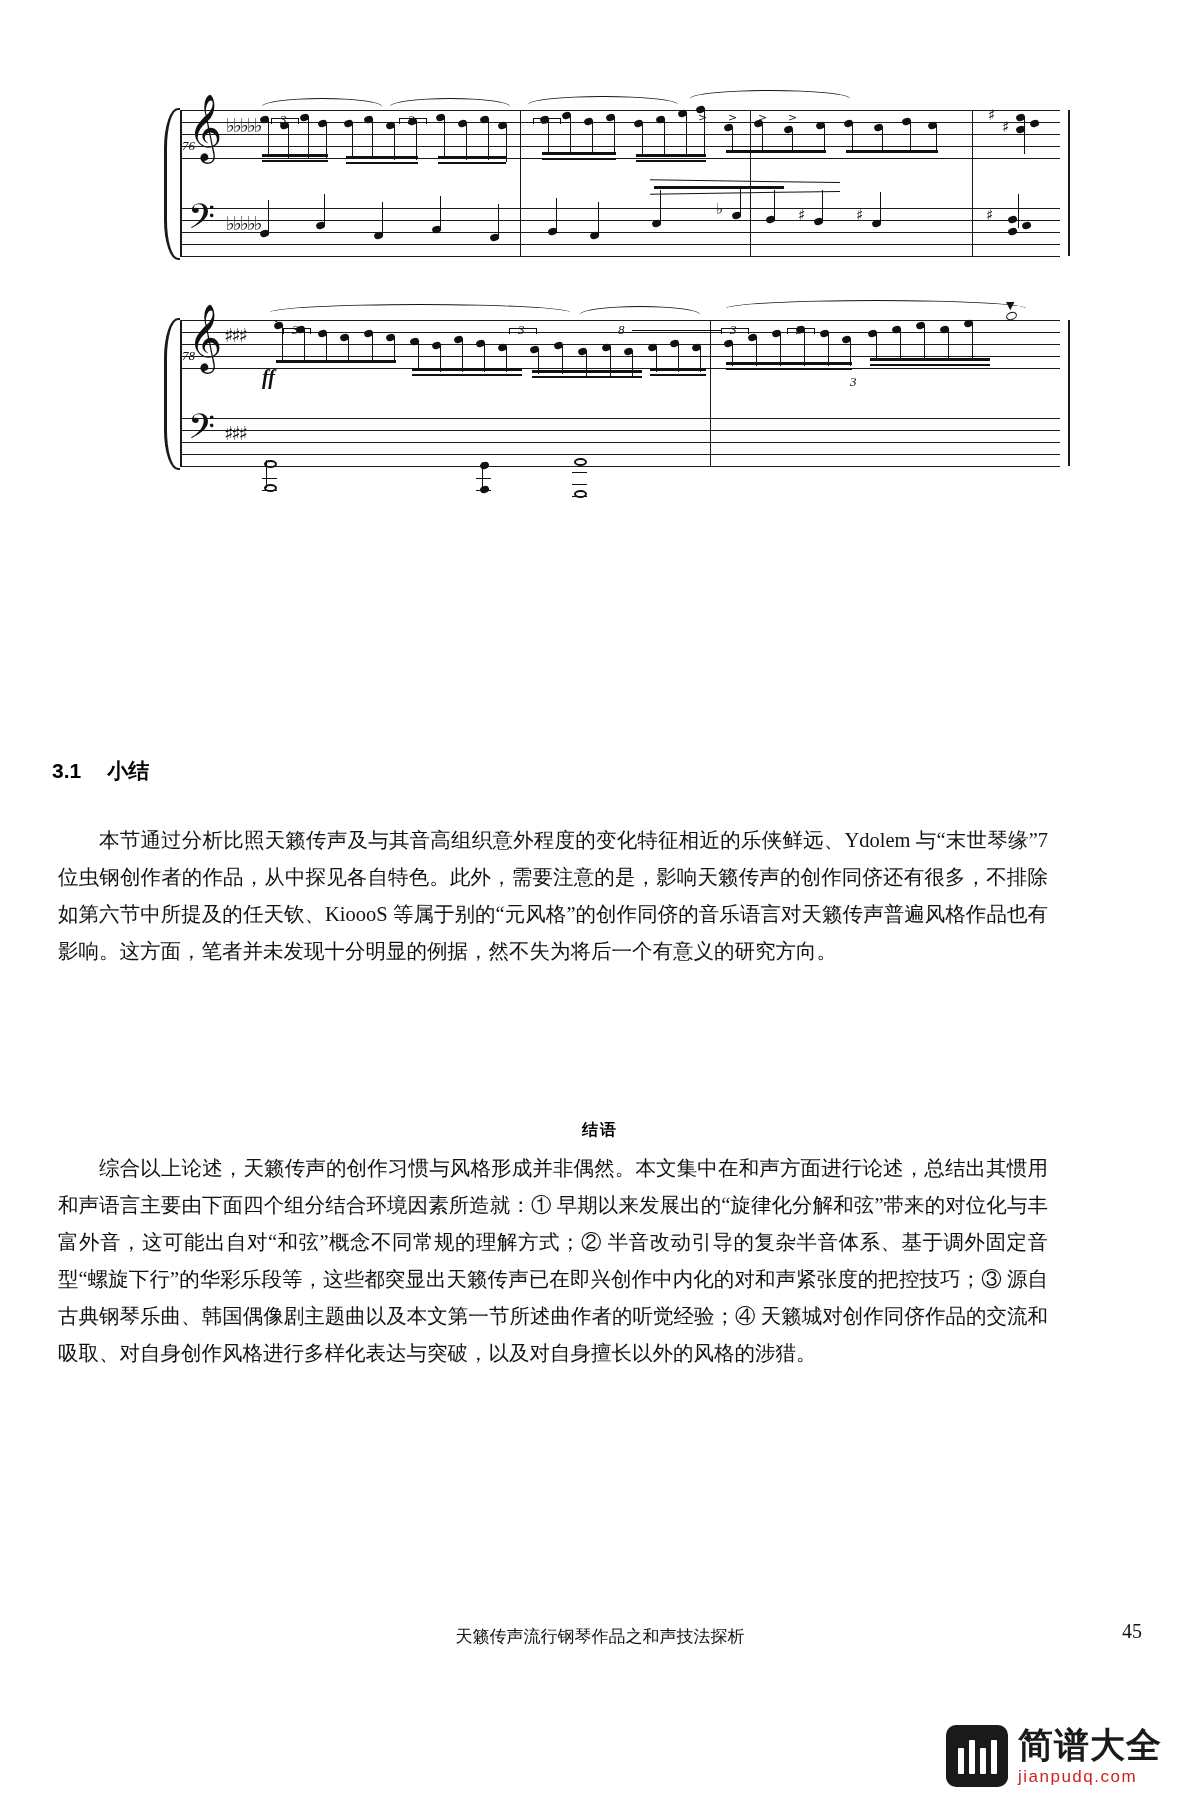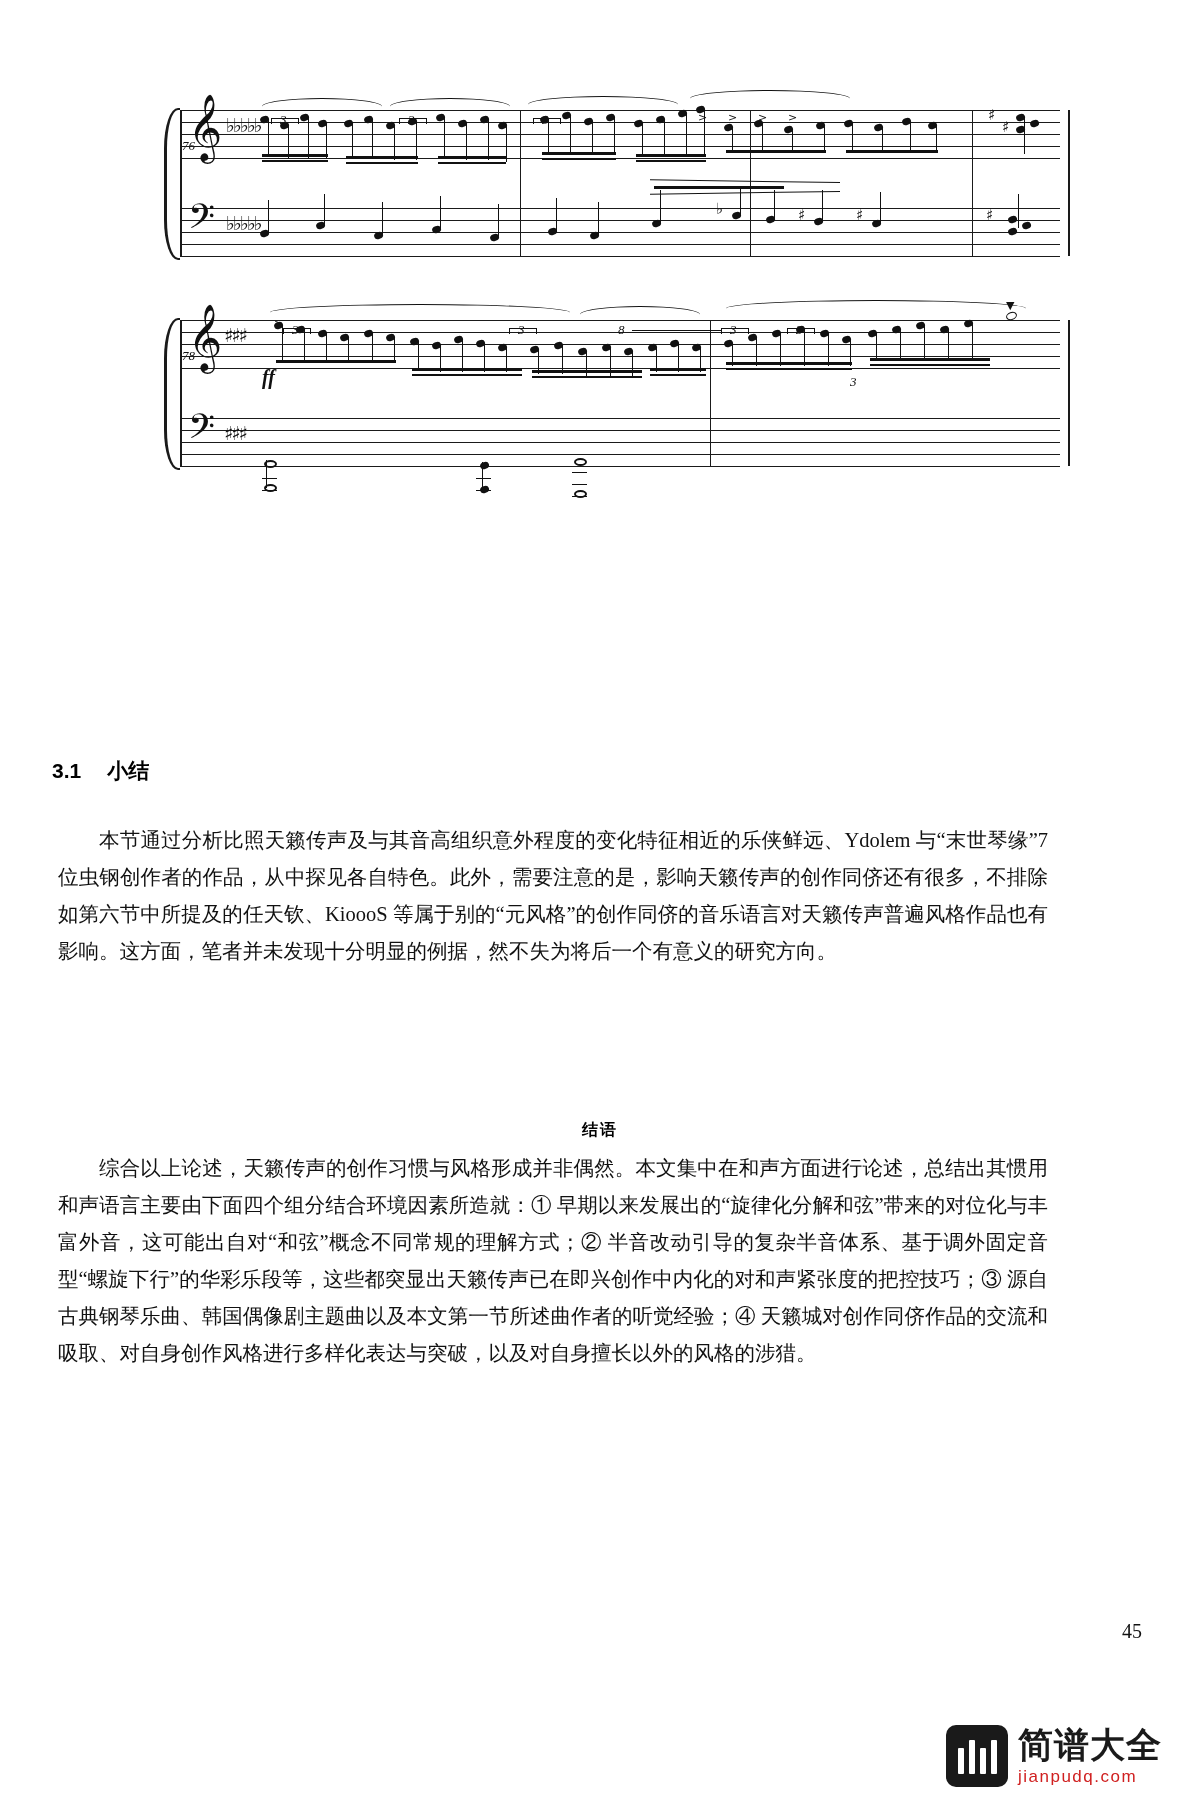--- a/index.html
+++ b/index.html
@@ -621,20 +621,21 @@
     <span class="num">3.1</span><span>小结</span>
   </div>
 
   <div class="body-text indent" style="top:822px;">本节通过分析比照天籁传声及与其音高组织意外程度的变化特征相近的乐侠鲜远、Ydolem 与“末世琴缘”7 位虫钢创作者的作品，从中探见各自特色。此外，需要注意的是，影响天籁传声的创作同侪还有很多，不排除如第六节中所提及的任天钦、KioooS 等属于别的“元风格”的创作同侪的音乐语言对天籁传声普遍风格作品也有影响。这方面，笔者并未发现十分明显的例据，然不失为将后一个有意义的研究方向。</div>
 
   <div class="h-center" style="top:1120px;">结语</div>
 
   <div class="body-text indent" style="top:1150px;">综合以上论述，天籁传声的创作习惯与风格形成并非偶然。本文集中在和声方面进行论述，总结出其惯用和声语言主要由下面四个组分结合环境因素所造就：① 早期以来发展出的“旋律化分解和弦”带来的对位化与丰富外音，这可能出自对“和弦”概念不同常规的理解方式；② 半音改动引导的复杂半音体系、基于调外固定音型“螺旋下行”的华彩乐段等，这些都突显出天籁传声已在即兴创作中内化的对和声紧张度的把控技巧；③ 源自古典钢琴乐曲、韩国偶像剧主题曲以及本文第一节所述曲作者的听觉经验；④ 天籁城对创作同侪作品的交流和吸取、对自身创作风格进行多样化表达与突破，以及对自身擅长以外的风格的涉猎。</div>
 
 
+  <div class="footer-title" style="top:1625px;">天籁传声流行钢琴作品之和声技法探析</div>
   <div class="page-num" style="top:1620px;">45</div>
 
   <div class="watermark">
     <div class="wm-mark">
       <i></i>
         <i></i>
         <i></i>
         <i></i>
     </div>
     <div class="wm-text">

